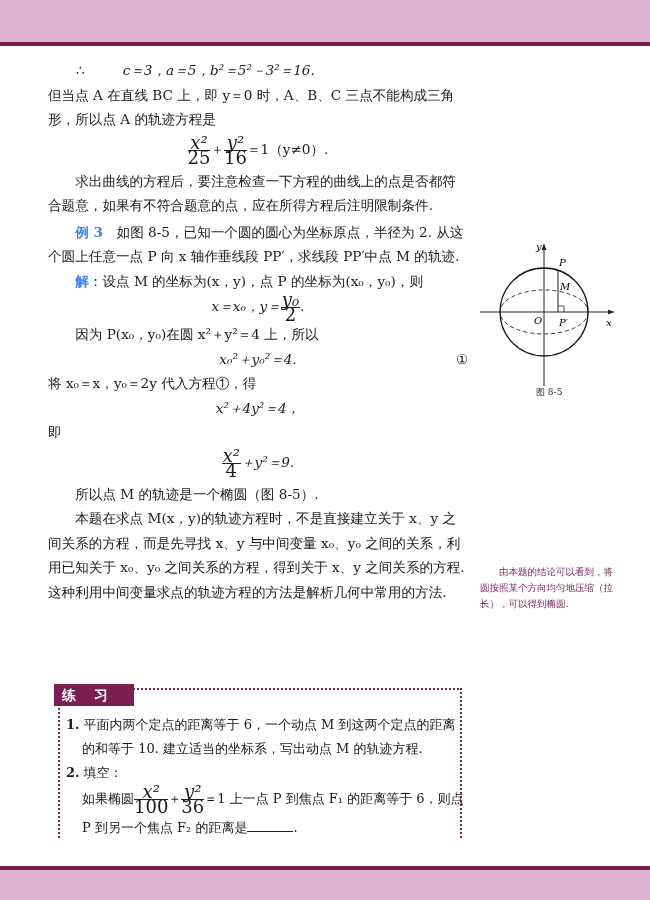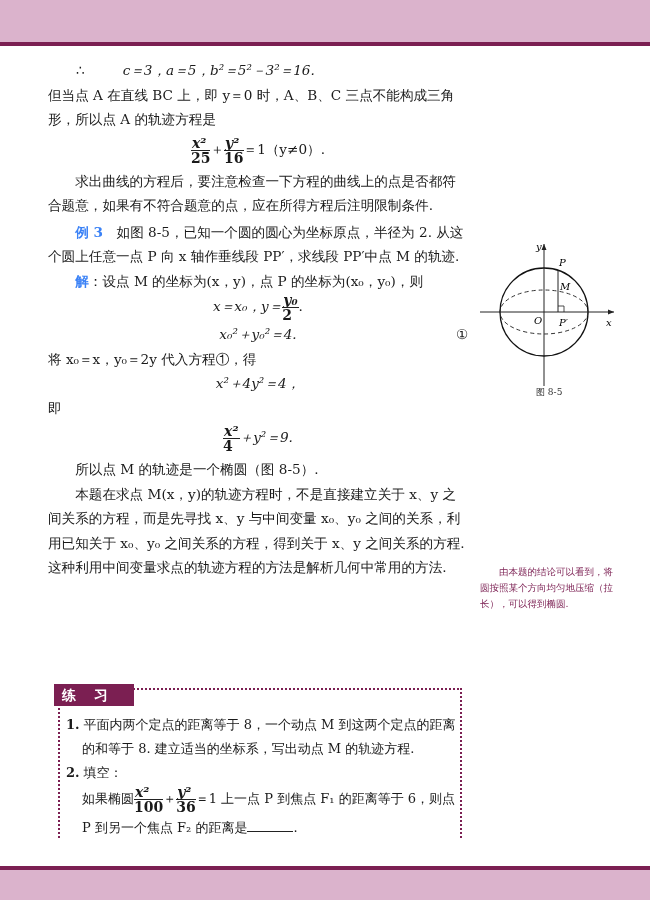--- a/index.html
+++ b/index.html
@@ -26,21 +26,21 @@
   }
   .footer .page-num { font-weight:bold; font-size:13px; margin-left:10px; }
   .main {
     position:absolute; left:48px; top:58px; width:420px;
     font-size:13.6px; line-height:24.5px;
   }
   .p { margin:0; }
   .indent { text-indent:2em; }
   .center { text-align:center; }
   i, .var { font-style:italic; }
-  .frac { display:inline-block; vertical-align:middle; text-align:left; line-height:14px; font-size:14px;font-weight:bold; }
+  .frac { display:inline-block; vertical-align:middle; text-align:center; line-height:14px; font-size:18px; }
   .frac .num { display:block; border-bottom:1px solid #222; padding:0 1px; }
   .frac .den { display:block; }
   .red { color:#3b82f6; font-weight:bold; }
   .eq-tag { position:absolute; left:408px; }
   .figure {
     position:absolute; left:478px; top:240px; width:140px; height:170px;
   }
   .fig-caption {
     position:absolute; left:536px; top:386px;
     font-size:9px; color:#333;
@@ -85,20 +85,21 @@
   <p class="p indent">求出曲线的方程后，要注意检查一下方程的曲线上的点是否都符合题意，如果有不符合题意的点，应在所得方程后注明限制条件.</p>
   <p class="p indent" style="margin-top:2px;">
     <span class="red">例 3</span>　<span>如图 8-5，已知一个圆的圆心为坐标原点，半径为 2. 从这个圆上任意一点 P 向 x 轴作垂线段 PP′，求线段 PP′中点 M 的轨迹.</span>
   </p>
   <p class="p indent">
     <span class="red">解</span><span>：设点 M 的坐标为(x，y)，点 P 的坐标为(x₀，y₀)，则</span>
   </p>
   <p class="p center">
     <span class="var">x＝x₀，y＝</span><span class="frac"><span class="num var">y₀</span><span class="den">2</span></span><span>.</span>
   </p>
+  <p class="p indent">因为 P(x₀，y₀)在圆 x²＋y²＝4 上，所以</p>
   <p class="p center" style="position:relative;">
     <span class="var">x₀²＋y₀²＝4.</span>
     <span class="eq-tag">①</span>
   </p>
   <p class="p">将 x₀＝x，y₀＝2y 代入方程①，得</p>
   <p class="p center" style="font-style:italic;">x²＋4y²＝4，</p>
   <p class="p">即</p>
   <p class="p center" style="margin:4px 0;">
     <span class="frac"><span class="num var">x²</span><span class="den">4</span></span><span class="var">＋y²＝9.</span>
   </p>
@@ -125,21 +126,21 @@
   </svg>
 </div>
 <div class="fig-caption">图 8-5</div>
 
 <div class="side-note" style="text-indent:2em;margin-top:8px;">由本题的结论可以看到，将圆按照某个方向均匀地压缩（拉长），可以得到椭圆.</div>
 
 <div class="exercise-box"></div>
 <div class="exercise-tab">练习</div>
 <div class="exercise-body">
   <div style="padding-left:16px; text-indent:-16px; width:384px;">
-    <span class="ex-num">1.</span><span>平面内两个定点的距离等于 8，一个动点 M 到这两个定点的距离的和等于 8. 建立适当的坐标系，写出动点 M 的轨迹方程.</span>
+    <span class="ex-num">1.</span><span>平面内两个定点的距离等于 6，一个动点 M 到这两个定点的距离的和等于 10. 建立适当的坐标系，写出动点 M 的轨迹方程.</span>
   </div>
   <div>
     <span class="ex-num">2.</span><span>填空：</span>
   </div>
   <div style="padding-left:16px; width:384px; line-height:28px;">
     <span>如果椭圆</span><span class="frac"><span class="num var">x²</span><span class="den">100</span></span>＋<span class="frac"><span class="num var">y²</span><span class="den">36</span></span><span>＝1 上一点 P 到焦点 F₁ 的距离等于 6，则点 P 到另一个焦点 F₂ 的距离是</span><span class="blank"></span><span>.</span>
   </div>
 </div>
 
 <div class="bottom-band"></div>

